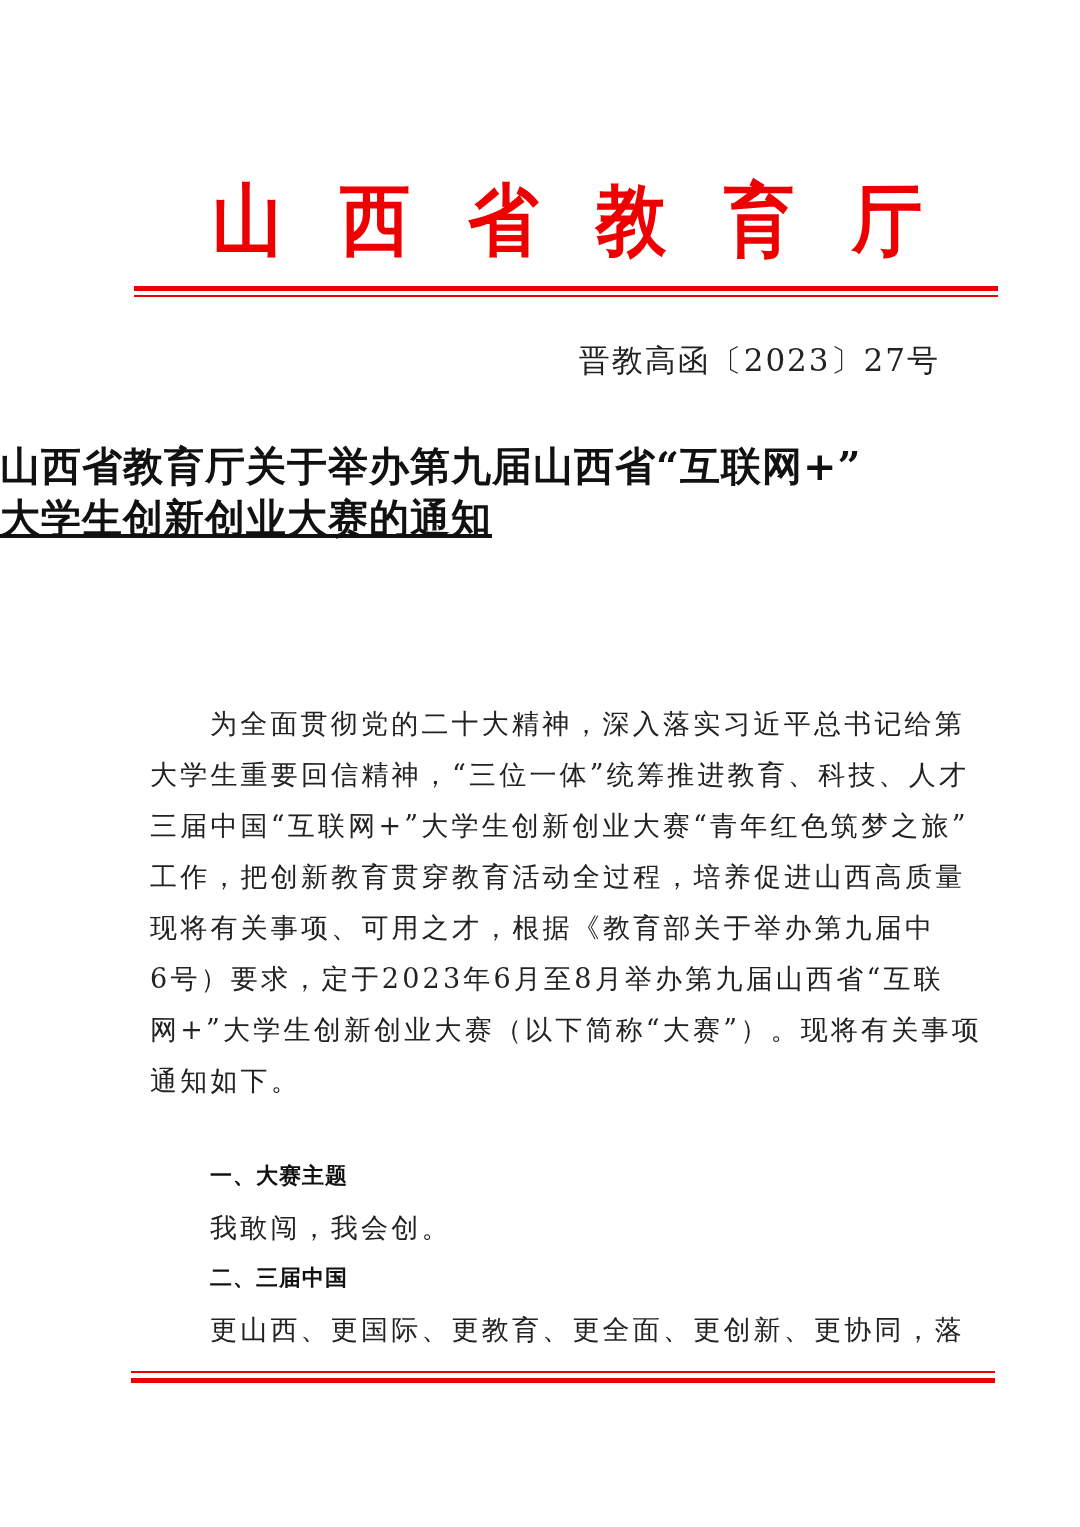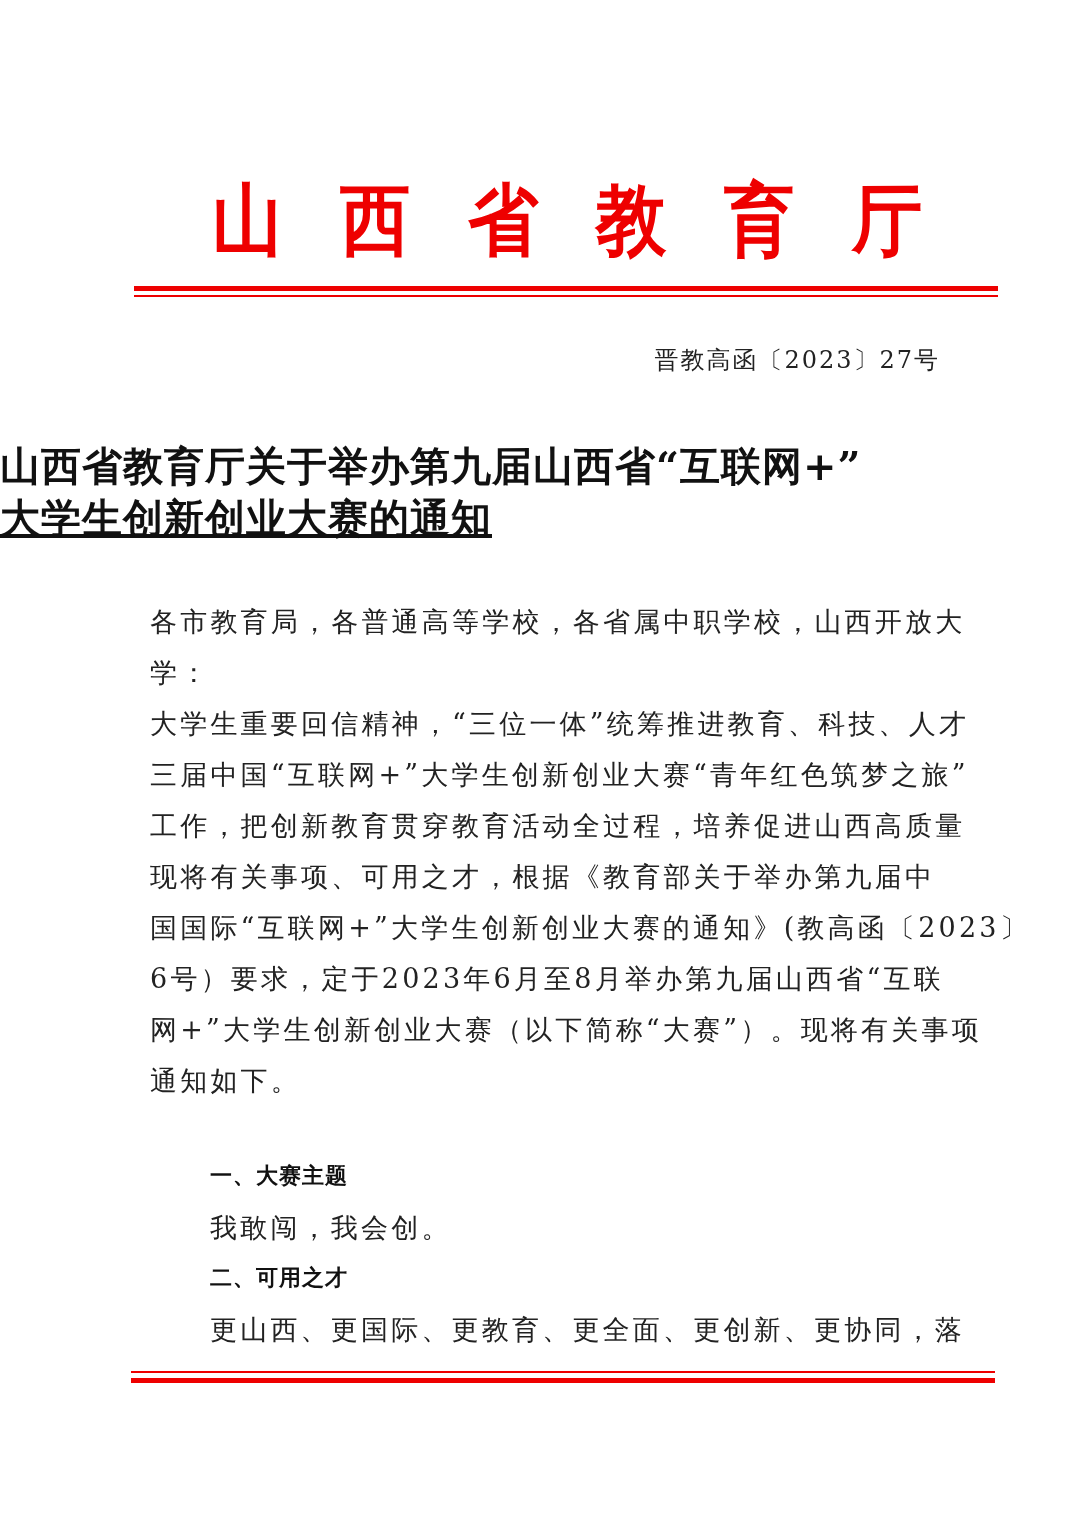--- a/index.html
+++ b/index.html
@@ -6,21 +6,21 @@
     body { width: 1080px; height: 1527px; position: relative; overflow: hidden;
            font-family: "DejaVu Serif", "Liberation Serif", serif; color: #111; }
     .page { position: absolute; left: 0; top: 0; width: 1080px; height: 1527px; background: #fff; }
 
     .masthead { position: absolute; top: 170px; left: 130px; width: 880px; height: 100px; }
     .masthead .ch { position: absolute; top: 0; font-size: 78px; line-height: 100px; color: #ee0000;
                     font-weight: bold; font-family: "DejaVu Serif", serif; transform: scaleX(0.9); }
 
     .rule { position: absolute; background: #ee0000; }
 
-    .doc-number { position: absolute; top: 340px; right: 140px; font-size: 24px; line-height: 40px;
+    .doc-number { position: absolute; top: 340px; right: 140px; font-size: 31px; line-height: 40px;
                   letter-spacing: 2px; color: #222; }
 
     .title { position: absolute; left: 0; width: 1080px; text-align: left; font-weight: bold;
              font-size: 40px; line-height: 40px; color: #111; letter-spacing: 1px; }
 
     .para { position: absolute; left: 150px; width: 800px; font-size: 27px; line-height: 51px;
             color: #222; letter-spacing: 3.2px; text-align: justify; }
     .line { display: block; white-space: nowrap; height: 51px; }
 
     .heading { position: absolute; left: 210px; font-family: "DejaVu Sans", "Liberation Sans", sans-serif;
@@ -41,42 +41,38 @@
   </div>
 
   <div class="rule" style="left:134px; top:286px; width:864px; height:5px;"></div>
   <div class="rule" style="left:134px; top:295px; width:864px; height:2px;"></div>
 
   <div class="doc-number">晋教高函〔2023〕27号</div>
 
   <div class="title" style="top:446px;">山西省教育厅关于举办第九届山西省“互联网+”</div>
   <div class="title" style="top:498px;text-decoration:underline;">大学生创新创业大赛的通知</div>
 
-  <div class="para" style="top:596px;">
-    <span class="line">各市教育局，各普通高等学校，各省属中职学校，山西开放大</span>
-    <span class="line">学：</span>
-  </div>
 
   <div class="para" style="top:698px;">
+    <span class="line" style="padding-left:60px;">为全面贯彻党的二十大精神，深入落实习近平总书记给第</span>
     <span class="line">大学生重要回信精神，“三位一体”统筹推进教育、科技、人才</span>
     <span class="line">三届中国“互联网+”大学生创新创业大赛“青年红色筑梦之旅”</span>
     <span class="line">工作，把创新教育贯穿教育活动全过程，培养促进山西高质量</span>
     <span class="line">现将有关事项、可用之才，根据《教育部关于举办第九届中</span>
-    <span class="line">国国际“互联网+”大学生创新创业大赛的通知》(教高函〔2023〕</span>
     <span class="line">6号）要求，定于2023年6月至8月举办第九届山西省“互联</span>
     <span class="line">网+”大学生创新创业大赛（以下简称“大赛”）。现将有关事项</span>
     <span class="line">通知如下。</span>
   </div>
 
   <div class="heading" style="top:1156px;">一、大赛主题</div>
   <div class="para" style="top:1202px; left:210px; width:740px;">
     <span class="line">我敢闯，我会创。</span>
   </div>
 
-  <div class="heading" style="top:1258px;">二、可用之才</div>
+  <div class="heading" style="top:1258px;">二、三届中国</div>
   <div class="para" style="top:1304px; left:210px; width:740px;">
     <span class="line">更山西、更国际、更教育、更全面、更创新、更协同，落</span>
   </div>
 
   <div class="rule" style="left:131px; top:1371px; width:864px; height:2px;"></div>
   <div class="rule" style="left:131px; top:1378px; width:864px; height:5px;"></div>
 
 </div>
 
 </body></html>

